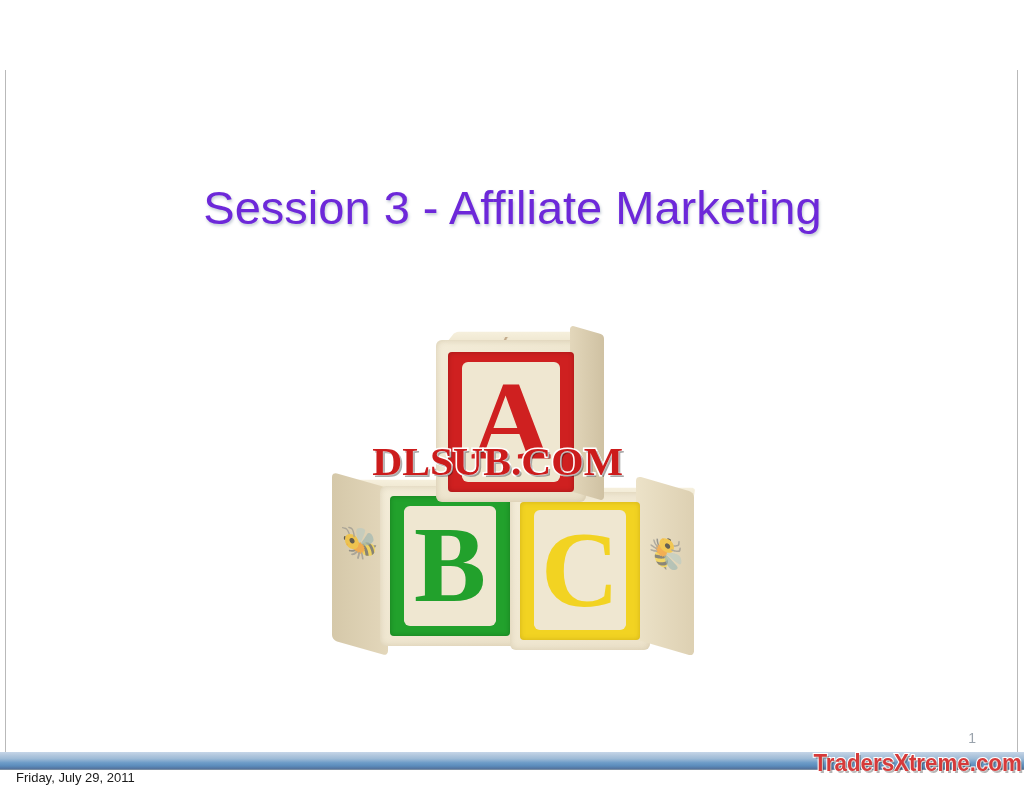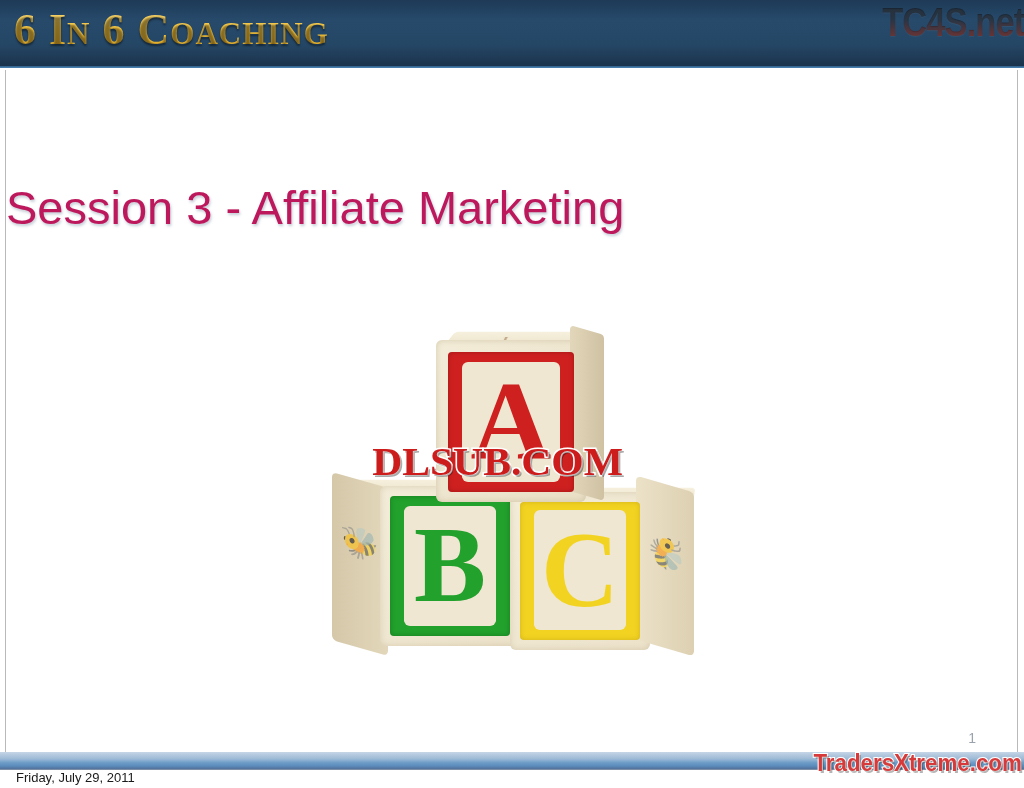--- a/index.html
+++ b/index.html
@@ -84,24 +84,25 @@
     border-left: 1px solid #b9b9b9;
     border-right: 1px solid #b9b9b9;
     box-sizing: border-box;
   }
 
   #slide-title {
     position: absolute;
     left: 0;
     top: 110px;
     width: 1013px;
+    text-align: center;
     font-family: "Liberation Sans", sans-serif;
     font-size: 47px;
     font-weight: 400;
-    color: #be185d;
+    color: #6d28d9;
     letter-spacing: 0px;
     text-shadow: 1px 2px 3px rgba(120,140,160,0.45);
     white-space: nowrap;
   }
 
   
   #blocks-figure {
     position: absolute;
     left: 318px;
     top: 242px;
@@ -334,24 +335,20 @@
     font-size: 13px;
     color: #1a1a1a;
     white-space: nowrap;
   }
 </style>
 </head>
 <body>
 
 <div id="slide">
 
-  <div id="header-band">
-    <div id="header-title">6 In 6 Coaching</div>
-    <div id="header-logo">TC4S.net</div>
-  </div>
 
   <div id="content-frame">
 
     <div id="slide-title">Session 3 - Affiliate Marketing</div>
 
     <div id="blocks-figure">
 
       <div class="block" id="block-b">
         <div class="cube-face top-face"></div>
         <div class="cube-face side-face">

